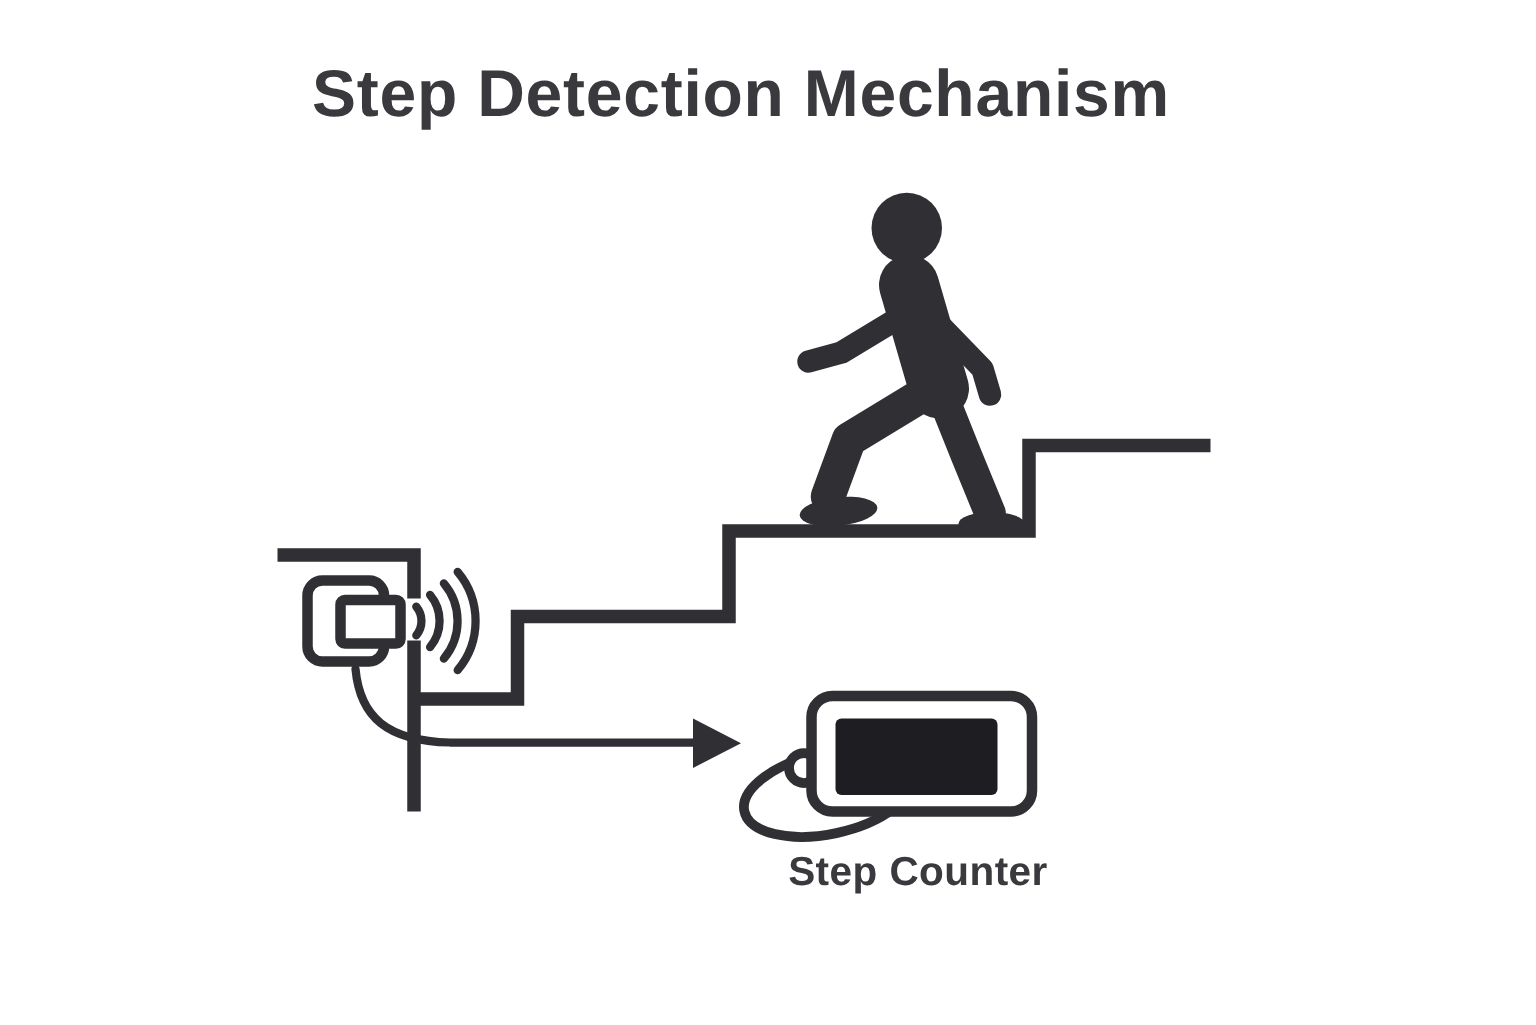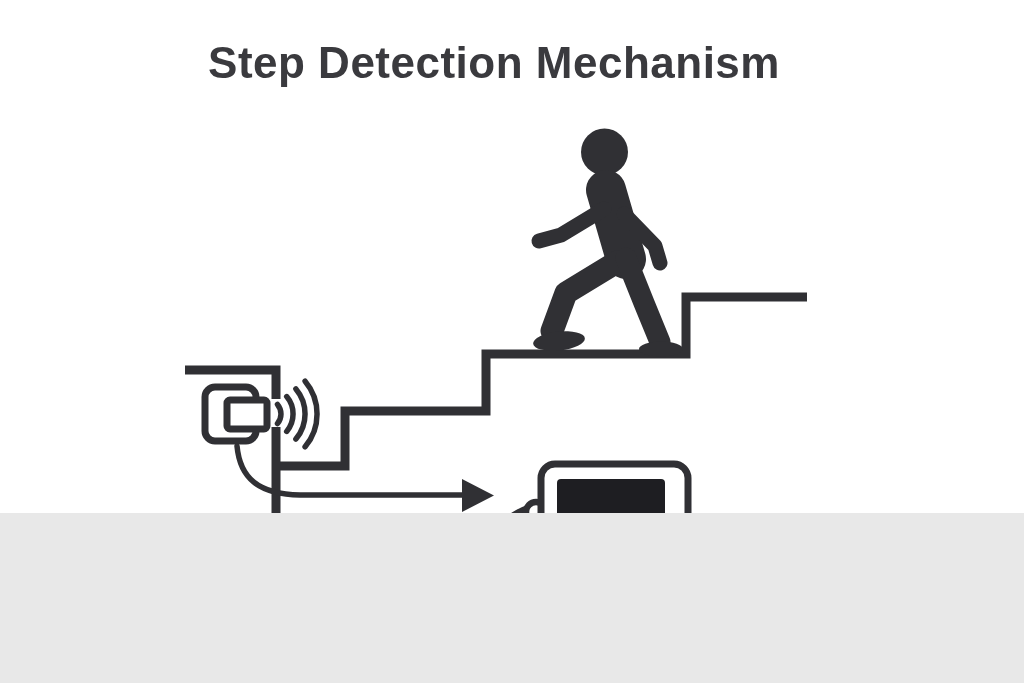--- a/index.html
+++ b/index.html
@@ -5,21 +5,21 @@
   :root{
     --ink:#303034;
     --title:#3a3a3e;
     --display-bg:#1e1e22;
     --digit:#f5f5f5;
     --background:#ffffff;
   }
   html,body{margin:0;padding:0;background:#e8e8e8;}
   .canvas{
     position:relative;
-    width:1024px;height:513px;
+    width:1024px;height:683px;
     background:var(--background);
     overflow:hidden;
     font-family:"Liberation Sans", sans-serif;
     margin:0 auto;
   }
   .title{
     position:absolute;
     left:0;top:38px;width:988px;
     text-align:center;
     font-size:44px;
@@ -102,14 +102,15 @@
 
     <g>
       <ellipse class="ink-stroke" stroke-width="6.5" cx="552" cy="529" rx="57" ry="27" transform="rotate(-12 552 529)"></ellipse>
       <circle class="white-fill ink-stroke" stroke-width="6.5" cx="536" cy="512" r="10"></circle>
       <rect class="white-fill ink-stroke" stroke-width="7" x="541" y="464" width="147" height="77" rx="14"></rect>
       <rect class="display-fill" x="557" y="479" width="108" height="51" rx="4"></rect>
     </g>
   </svg>
 
 
+  <div class="counter-label">Step Counter</div>
 
 </div>
 
 </body></html>

